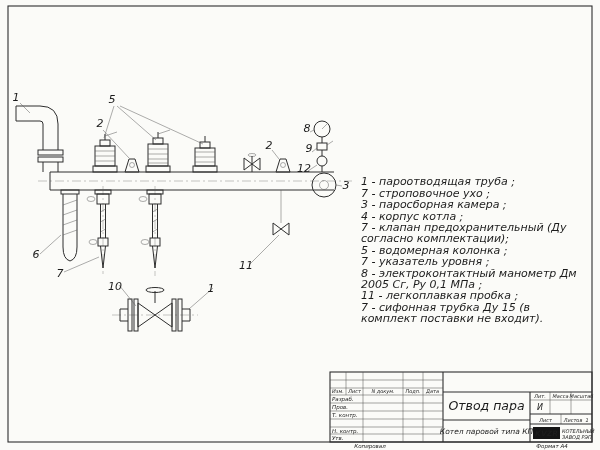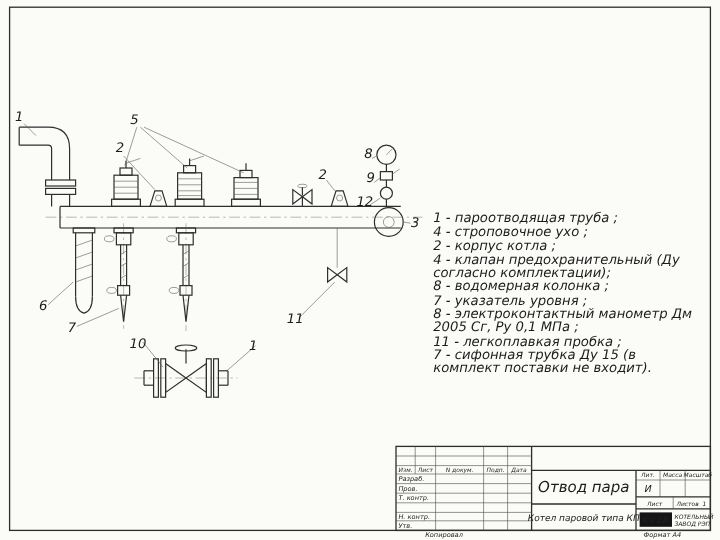--- a/index.html
+++ b/index.html
@@ -266,23 +266,24 @@
       <text class="t5" x="562" y="432.5" font-size="4.2">КОТЕЛЬНЫЙ</text>
       <text class="t5" x="562" y="438.5" font-size="4.2">ЗАВОД РЭП</text>
     </g>
 
     <text class="t55 mid" x="370" y="447.5">Копировал</text>
     <text class="t55 mid" x="552" y="447.5">Формат А4</text>
   </svg>
 
   <div class="legend">
     <div class="legend-item">1 - пароотводящая труба ;</div>
-    <div class="legend-item">4 - строповочное ухо ;</div>
-    <div class="legend-item">2 - корпус котла ;</div>
-    <div class="legend-item">4 - клапан предохранительный (Ду согласно комплектации);</div>
-    <div class="legend-item">8 - водомерная колонка ;</div>
+    <div class="legend-item">7 - строповочное ухо ;</div>
+    <div class="legend-item">3 - паросборная камера ;</div>
+    <div class="legend-item">4 - корпус котла ;</div>
+    <div class="legend-item">7 - клапан предохранительный (Ду согласно комплектации);</div>
+    <div class="legend-item">5 - водомерная колонка ;</div>
     <div class="legend-item">7 - указатель уровня ;</div>
     <div class="legend-item">8 - электроконтактный манометр Дм 2005 Сг, Ру 0,1 МПа ;</div>
     <div class="legend-item">11 - легкоплавкая пробка ;</div>
     <div class="legend-item">7 - сифонная трубка Ду 15 (в комплект поставки не входит).</div>
   </div>
 
 </div>
 
 </body></html>

